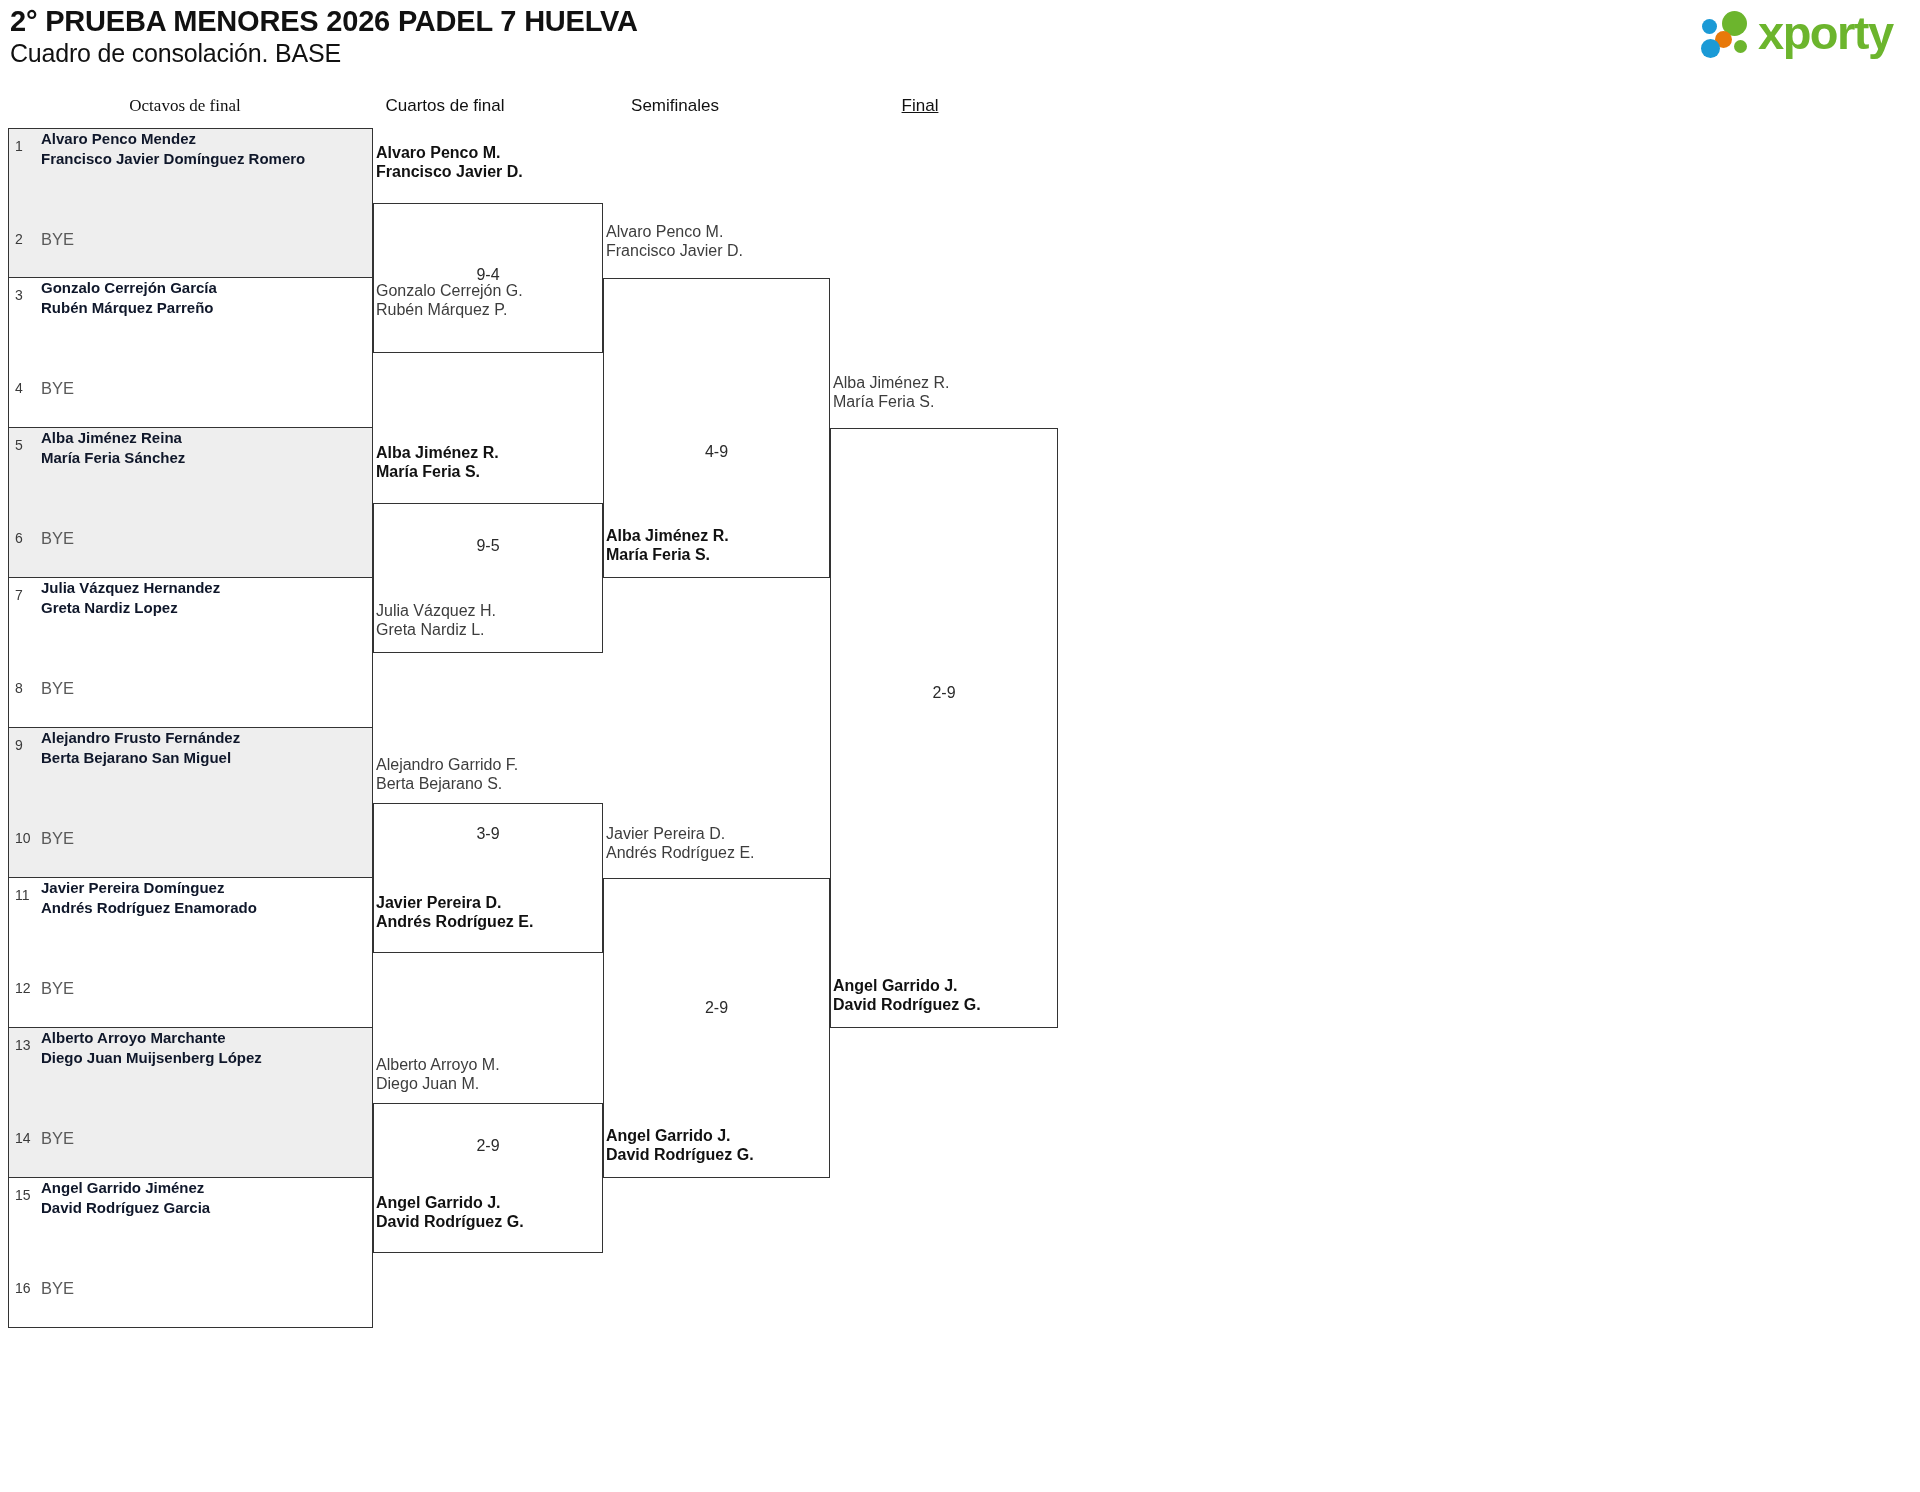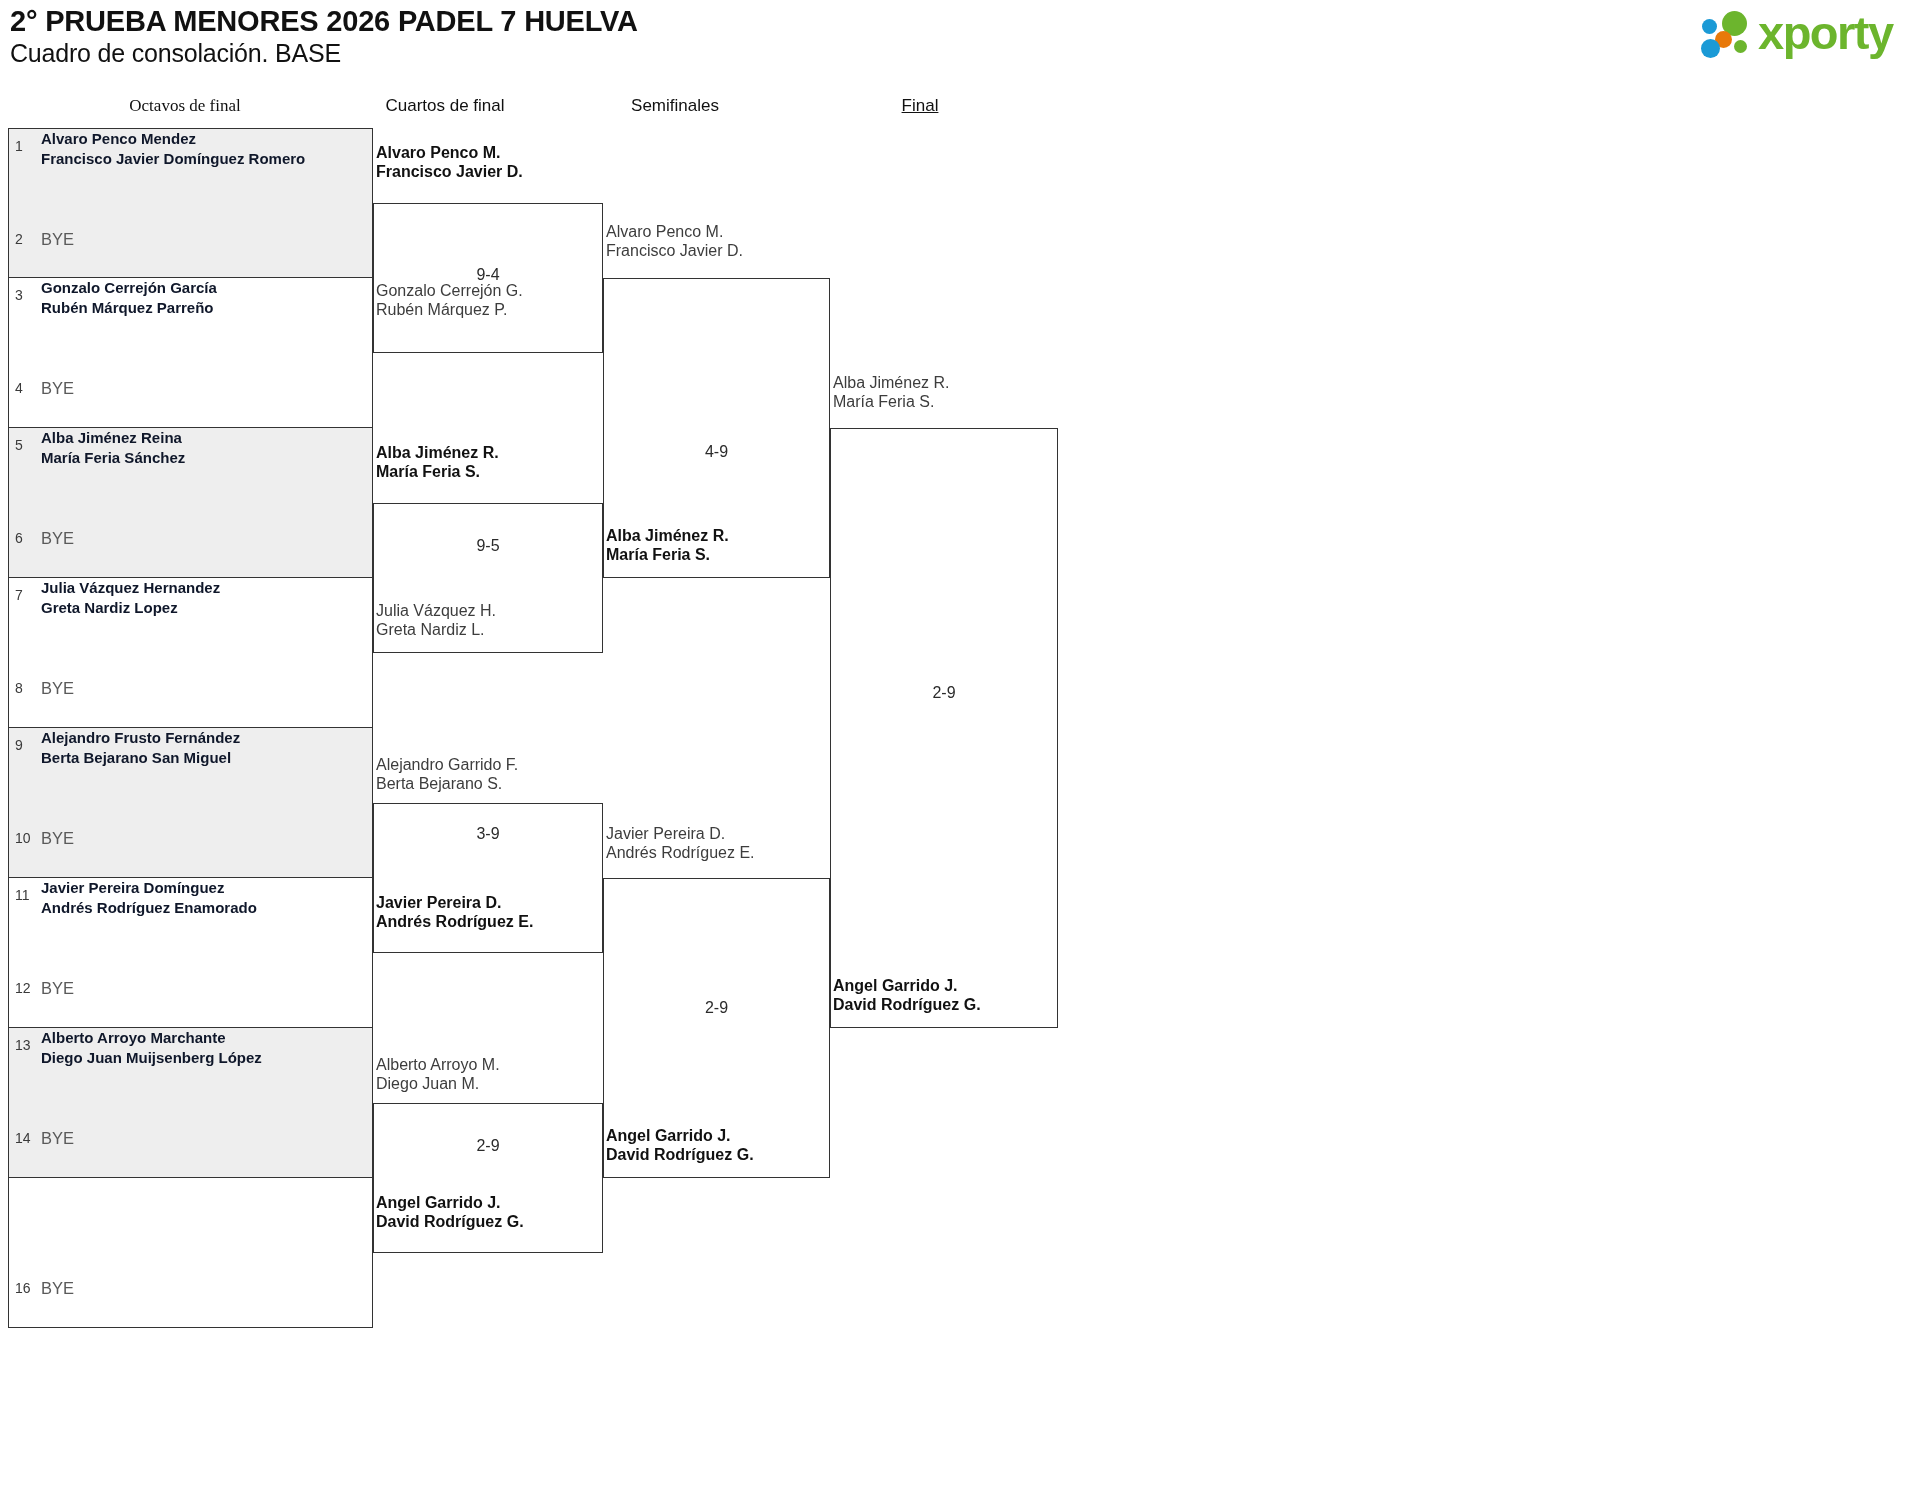--- a/index.html
+++ b/index.html
@@ -304,20 +304,27 @@
       </div>
     </div>
     <div class="seed-entry" style="top:93px; height:56px;">
       <div class="seed-num">14</div>
       <div class="seed-bye" style="padding-top:8px;">BYE</div>
     </div>
     <div class="divider"></div>
   </div>
 
   <div class="seed-row last" style="top:1178px; height:150px;">
+    <div class="seed-entry" style="top:0px; height:75px;">
+      <div class="seed-num">15</div>
+      <div class="seed-names">
+        <span class="nm">Angel Garrido Jiménez</span>
+        <span class="nm">David Rodríguez Garcia</span>
+      </div>
+    </div>
     <div class="seed-entry" style="top:93px; height:56px;">
       <div class="seed-num">16</div>
       <div class="seed-bye" style="padding-top:8px;">BYE</div>
     </div>
   </div>
 
   <div class="match-box" style="left:373px; top:203px; height:150px; width:230px;">
     <div class="match-score" style="top:62px;">9-4</div>
   </div>
   <div class="team-label winner" style="left:376px; top:143px;">

